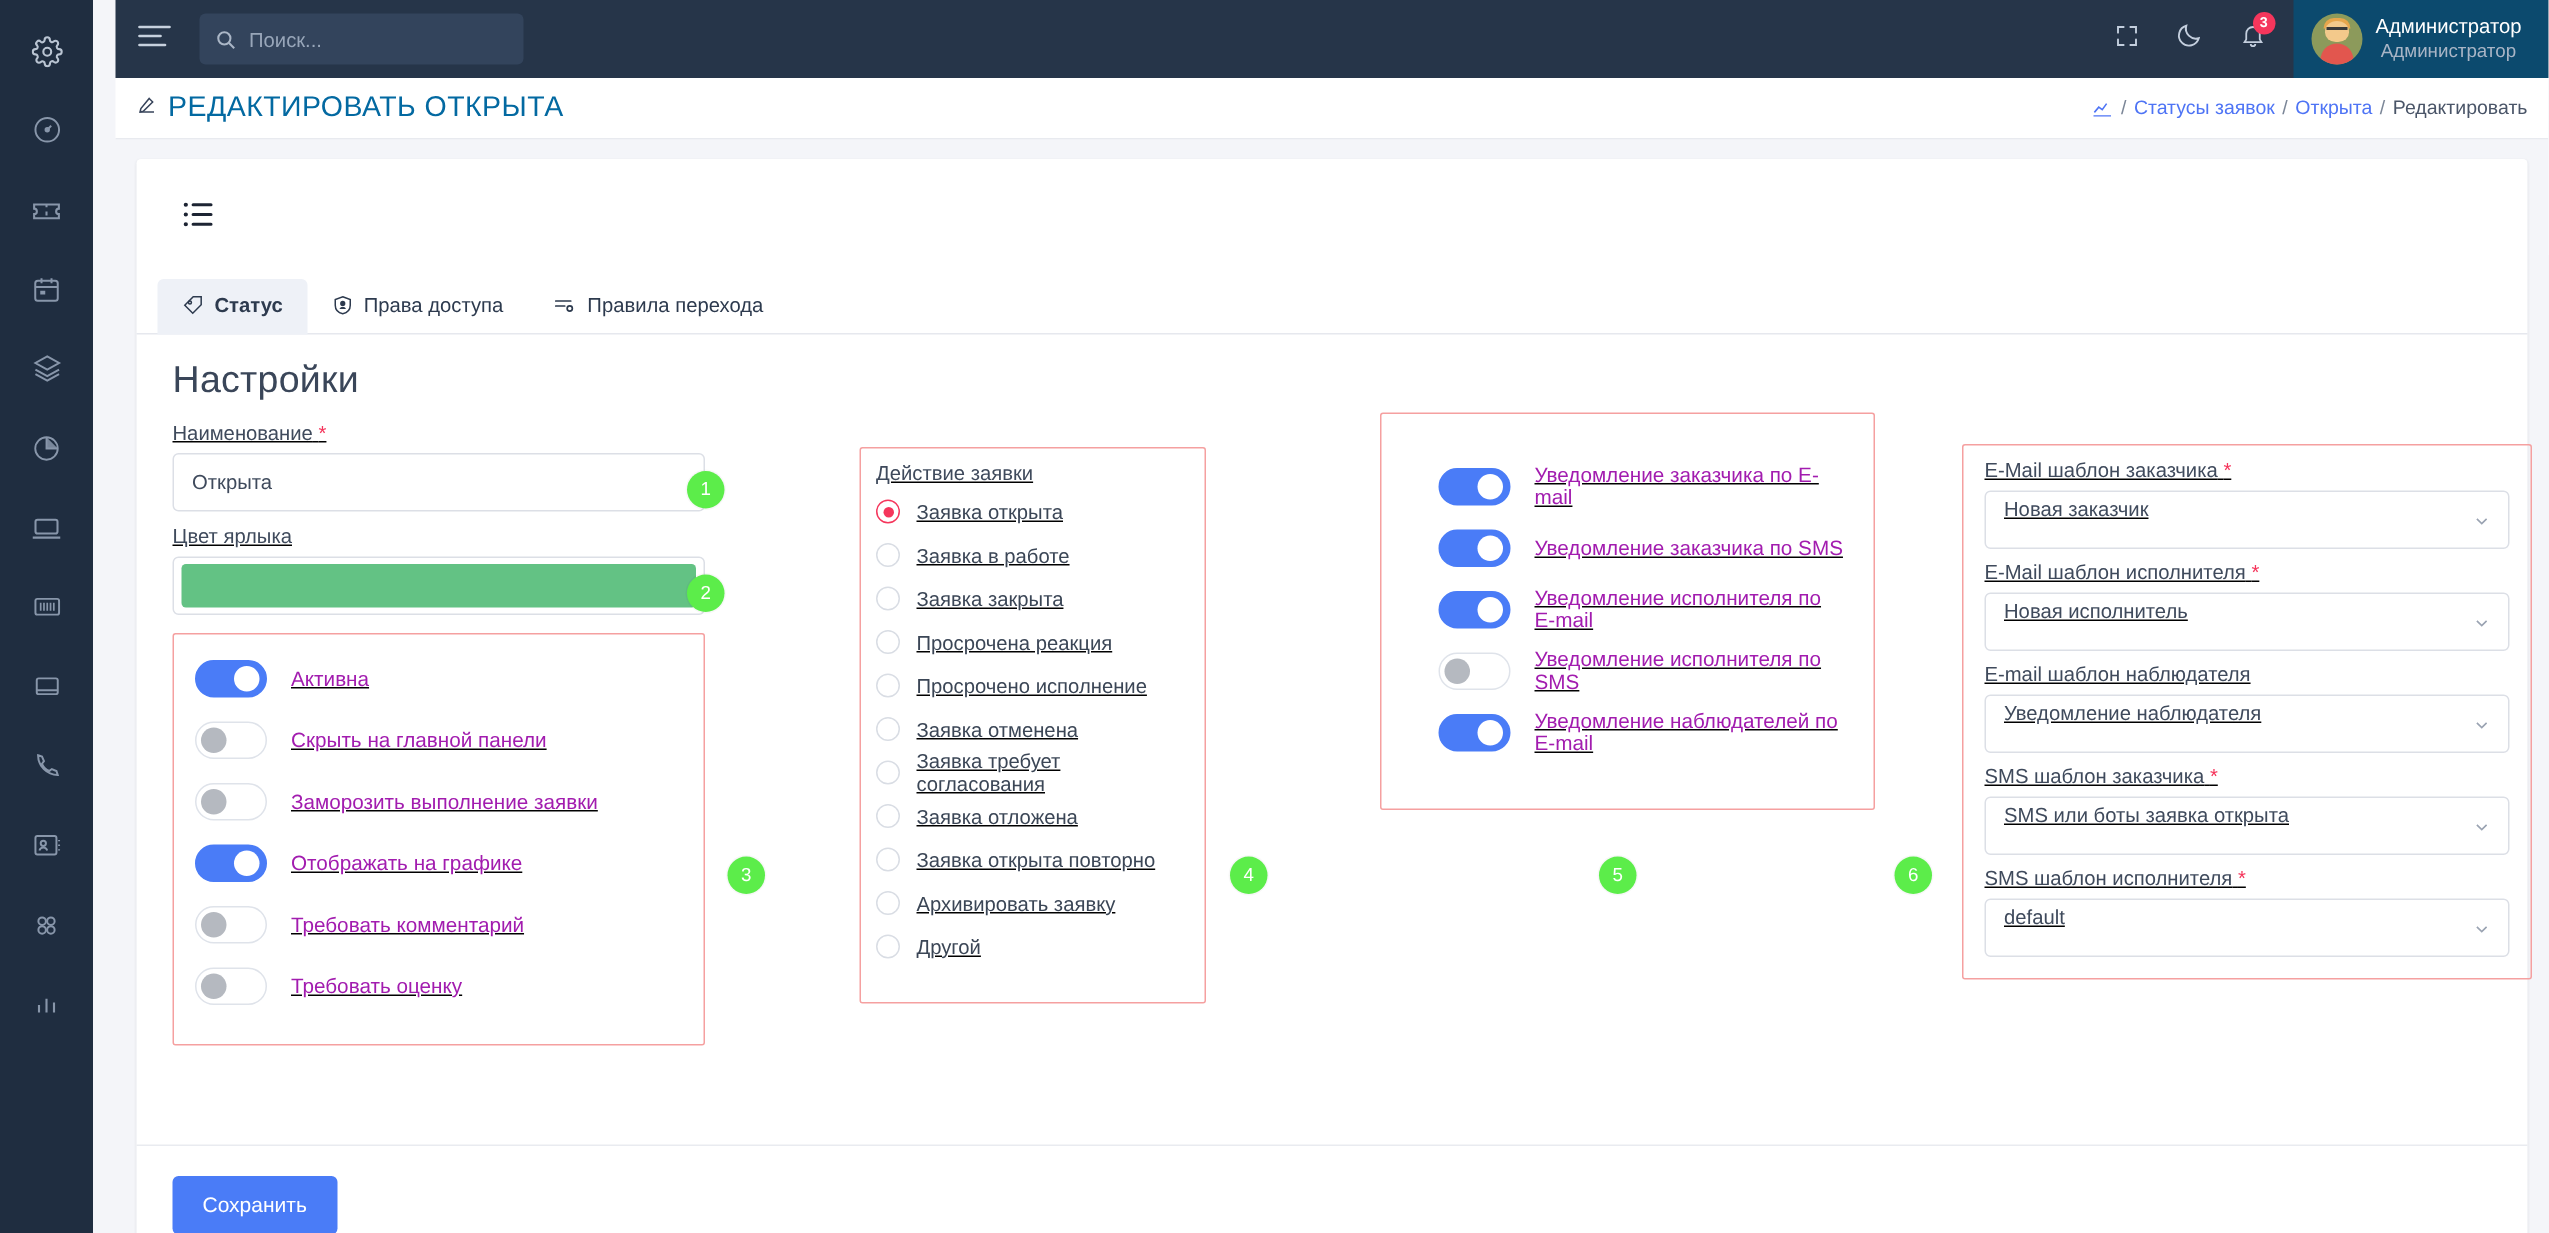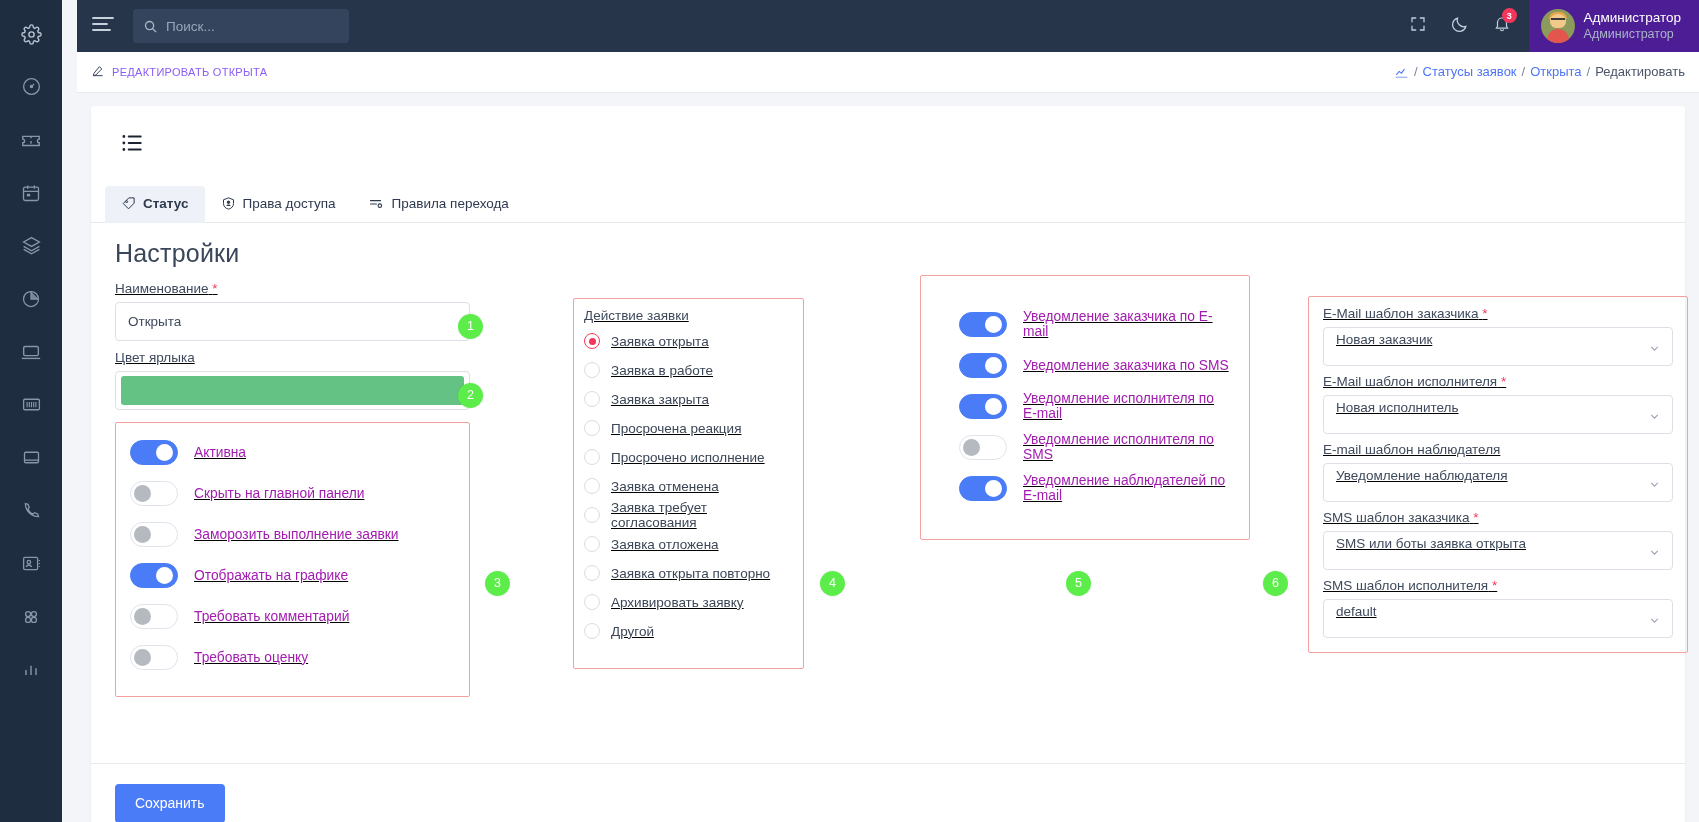--- a/index.html
+++ b/index.html
@@ -60,22 +60,23 @@
     color:#c3cedd; position: relative;
   }
   .bell-badge {
     position:absolute; top:8px; right:6px;
     background:#f5365c; color:#fff;
     font-size:9.5px; line-height:15px; height:15px; min-width:15px;
     border-radius:50%; text-align:center; font-weight:bold;
   }
   .user-chip {
     display:flex; align-items:center; gap:9px;
-    background:#4c1d95; height:52px; padding: 0 18px 0 12px;
+    background:#0c4a6e; height:52px; padding: 0 18px 0 12px;
     margin-left:6px;
+    text-align:center;
   }
   .avatar {
     width: 34px; height: 34px; border-radius:50%;
     background: #8c9a5b; position:relative; overflow:hidden; flex:0 0 34px;
   }
   .avatar .face { position:absolute; left:9px; top:5px; width:16px; height:14px; background:#f3c98b; border-radius:50% 50% 45% 45%; }
   .avatar .hair { position:absolute; left:8px; top:3px; width:18px; height:7px; background:#e8a64c; border-radius:9px 9px 0 0; }
   .avatar .glass { position:absolute; left:10px; top:9px; width:14px; height:4px; border-top:2px solid #3a3a3a; }
   .avatar .body { position:absolute; left:6px; top:20px; width:22px; height:16px; background:#e2564e; border-radius:11px 11px 0 0; }
   .user-text { line-height:1.25; }
@@ -84,21 +85,21 @@
 
   
   .crumbbar {
     height: 42px; background:#ffffff;
     display:flex; align-items:center;
     padding: 0 14px 0 14px;
     border-bottom:1px solid #e8eaef;
   }
   .crumb-title {
     display:flex; align-items:center; gap:7px;
-    color:#8b5cf6; font-size:11px; letter-spacing:.3px;
+    color:#0369a1; font-size:19px; letter-spacing:.3px;
   }
   .crumbs { margin-left:auto; display:flex; align-items:center; gap:5px; font-size:13px; color:#4a5568; }
   .crumbs a { color:#4e74f5; text-decoration:none; }
   .crumbs .sep { color:#7b8697; }
   .crumbs .cur { color:#4a5568; }
 
   
   .content { flex:1 1 auto; padding: 13px 14px 0 14px; overflow:hidden; }
   .card {
     background:#fff; border-radius:3px;

